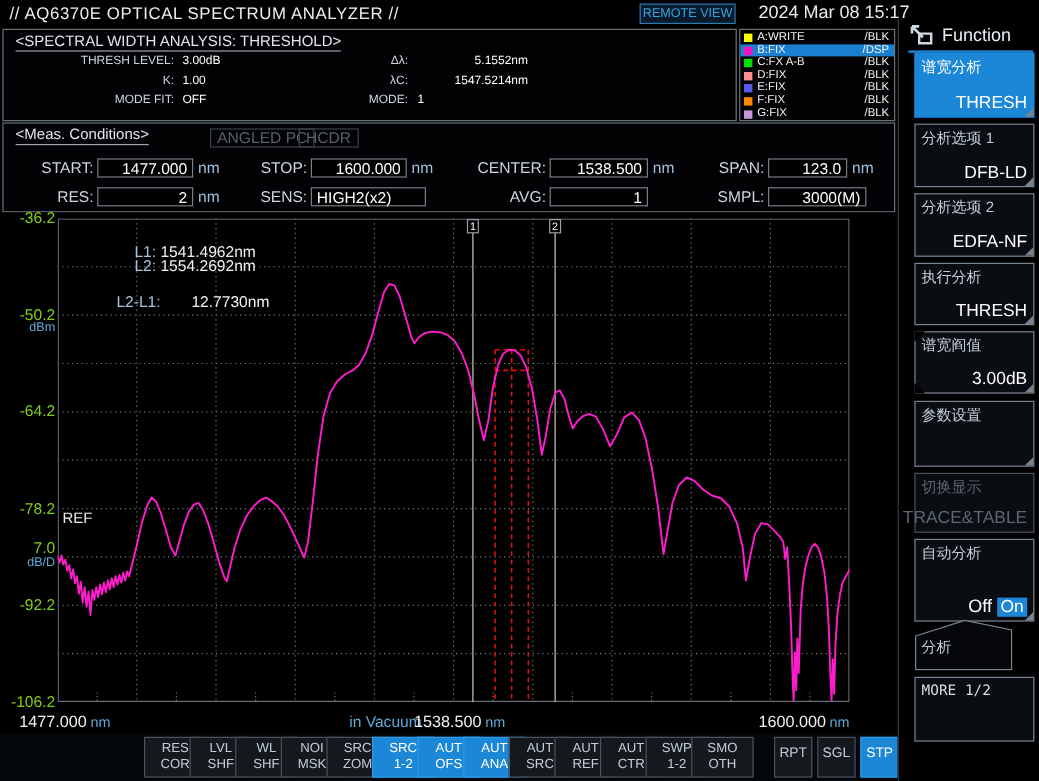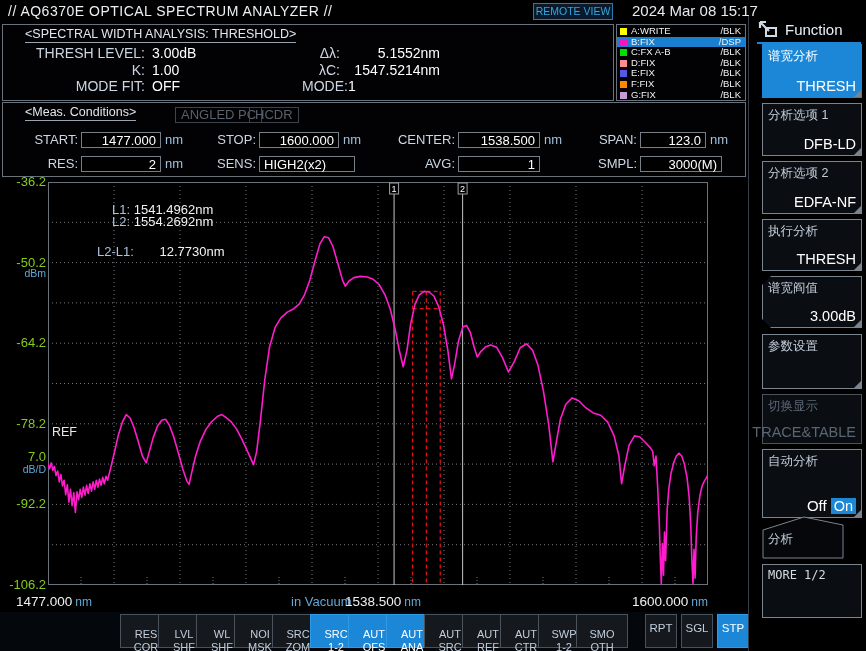--- a/index.html
+++ b/index.html
@@ -9,24 +9,24 @@
   
   #hdr-title{left:8px;top:3px;font-size:14px;letter-spacing:.5px;color:#eceff2;white-space:nowrap;}
   #remote-badge{left:533px;top:3px;width:78px;height:15px;border:1px solid #2e78b0;background:#081a2b;
     color:#37a5dc;font-size:10.5px;text-align:center;line-height:15px;}
   #hdr-date{left:632px;top:2px;font-size:15px;color:#e6e9ee;white-space:nowrap;}
   
   .panel{position:absolute;border:1px solid #6a727c;background:#020204;box-sizing:border-box;}
   #analysis-panel{left:2px;top:24px;width:612px;height:77px;}
   #trace-panel{left:616px;top:24px;width:130px;height:77px;padding:1px 0;}
   #meas-panel{left:2px;top:102px;width:744px;height:75px;}
-  .panel-title{position:absolute;left:22px;top:2px;font-size:12.5px;color:#dfe6ec;
+  .panel-title{position:absolute;left:10px;top:2px;font-size:12.5px;color:#dfe6ec;
     border-bottom:1px solid #9aa4ae;padding-bottom:1px;white-space:nowrap;}
   .lbl{color:#ccd6e2;} .val{color:#ffffff;}
-  .arow{position:absolute;height:15px;font-size:14px;white-space:nowrap;}
+  .arow{position:absolute;height:15px;font-size:10px;white-space:nowrap;}
   .arow .c1l{display:inline-block;width:142px;text-align:right;}
   .arow .c1v{display:inline-block;margin-left:7px;width:150px;text-align:left;}
   .arow .c2l{display:inline-block;width:38px;text-align:right;}
   .arow .c2v{display:inline-block;width:100px;text-align:right;}
   .arow .c2v.left{text-align:left;padding-left:8px;width:92px;}
   
   .trow{position:relative;height:10.6px;font-size:9.5px;line-height:10.6px;}
   .trow .sw{position:absolute;left:3px;top:2px;width:7px;height:7px;}
   .trow .tn{position:absolute;left:14px;color:#f2f2f2;}
   .trow .ts{position:absolute;right:4px;color:#f2f2f2;}
@@ -48,21 +48,21 @@
   #ref-label{position:absolute;left:52px;top:248px;font-size:12.5px;color:#e8e8e8;}
   .xlab{position:absolute;top:417px;font-size:13.5px;white-space:nowrap;color:#f0f0f0;}
   .xlab .u{color:#5fa8d8;font-size:12px;margin-left:3px;}
   .blue-txt{color:#5fa8d8;padding-left:33px;}
   .anno{position:absolute;font-size:13px;white-space:nowrap;}
   .anno .al{color:#a8c4e0;} .anno .av{color:#f2f2f2;}
   
   #toolbar{left:0;top:612px;width:866px;height:39px;background:#04070c;}
   .tbtn{position:absolute;top:2px;width:52px;height:34px;background:#15181d;border:1px solid #4a525c;
     box-sizing:border-box;color:#c2cedb;font-size:11px;line-height:12.5px;text-align:center;
-    padding-top:13px;cursor:default;}
+    padding-top:3px;cursor:default;}
   .tbtn.single{line-height:27px;padding-top:0;font-size:11.5px;width:32px;}
   .tbtn.active{background:#1b87d6;border-color:#2f9ae6;color:#fff;}
   
   #sidebar{left:748px;top:16px;width:118px;height:651px;background:#000;border-left:1px solid #343c46;box-sizing:border-box;}
   #func-hdr{position:absolute;left:8px;top:3px;height:23px;width:104px;border-bottom:2px solid #1b87d6;}
   #func-hdr span{position:absolute;left:28px;top:2px;font-size:15px;color:#eaf0f6;}
   .skey{position:absolute;left:13px;width:100px;background:#0a0d12;border:1px solid #7a848e;
     box-sizing:border-box;cursor:default;}
   .skey .klabel{position:absolute;left:5px;top:3px;font-size:12.5px;color:#c2cedb;white-space:nowrap;}
   .skey .kvalue{position:absolute;right:5px;bottom:3px;font-size:14.5px;color:#fff;white-space:nowrap;}

